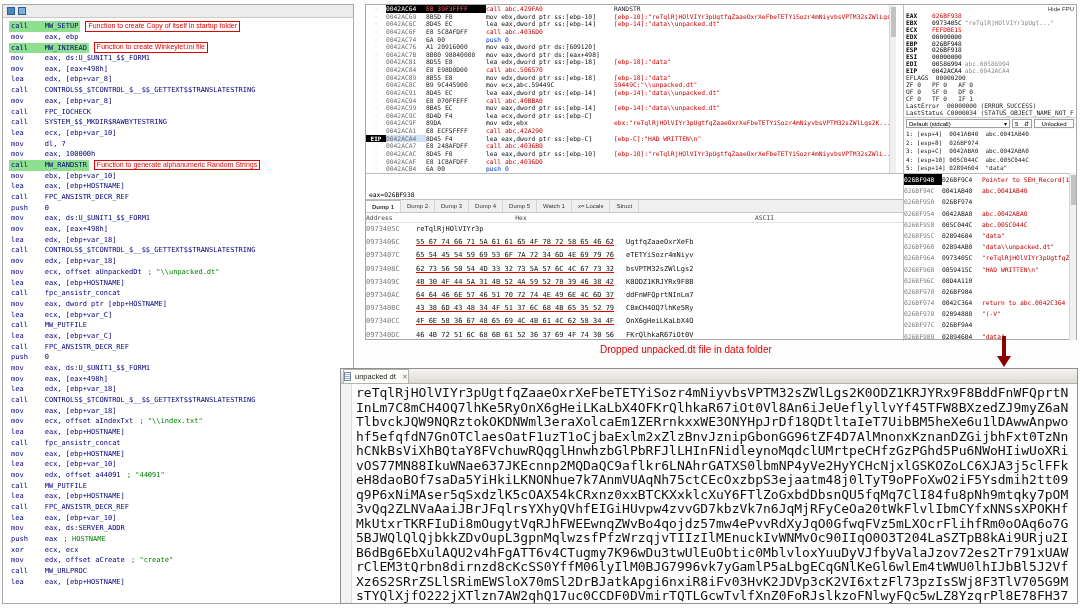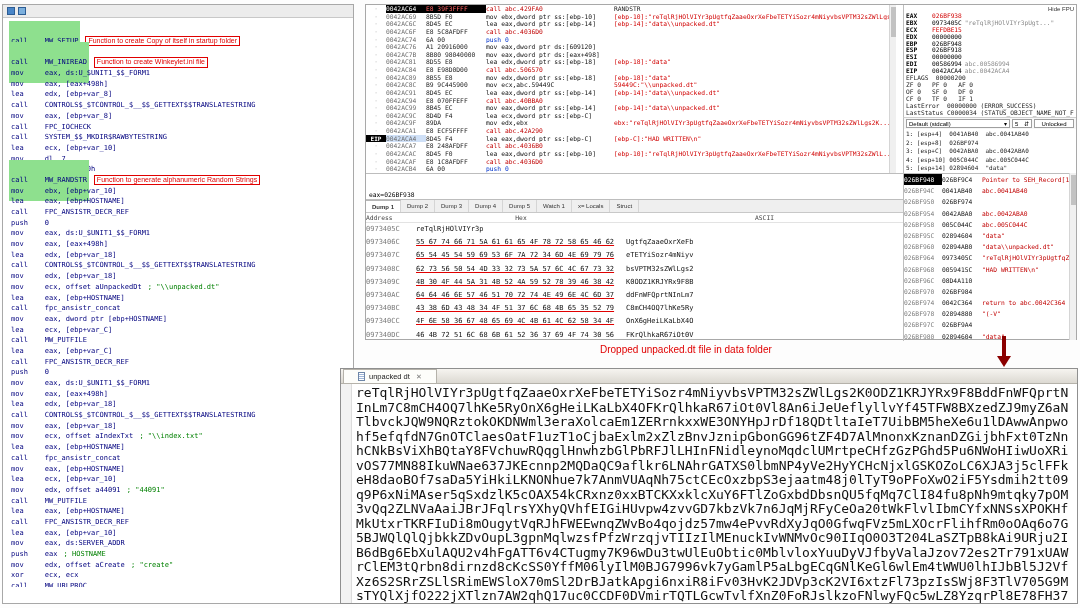--- a/index.html
+++ b/index.html
@@ -9,21 +9,21 @@
   .panel{position:absolute;background:#fff;border:1px solid #a8a8a8}
 
   
   .ida{left:2px;top:4px;width:352px;height:600px}
   .ida-hdr{height:13px;background:#ececec;border-bottom:1px solid #c8c8c8;
     display:flex;align-items:center;gap:3px;padding:0 4px}
   .ida-hdr .sq{width:8px;height:8px;border:1px solid #2d5d94;background:#4a86c8}
   .ida-hdr .sq2{background:#7db0dd}
   .ida-code{padding:3px 0 0 6px;font-size:7px;line-height:10.7px;color:#00007f;overflow:hidden}
   .asm-line{height:10.7px;white-space:pre}
-  .asm-line .code{display:inline-block;padding:15px 2px}
+  .asm-line .code{display:inline-block;padding:0 2px}
   .asm-line .code.hl{background:#8ee08e}
   .asm-line .cm{color:#008000}
   .ann{font-family:"Liberation Sans",sans-serif;font-size:7px;color:#e00000;
     border:1px solid #e00000;padding:0 2px;margin-left:5px;background:#fff;
     display:inline-block;line-height:8.5px;vertical-align:middle}
 
   
   .dbg{left:365px;top:4px;width:712px;height:336px}
   .disasm{position:absolute;left:0;top:0;width:530px;height:168px;overflow:hidden;
     font-size:6.3px;background:#fff}
@@ -99,21 +99,21 @@
   
   .dropped-label{position:absolute;left:600px;top:344px;
     font-family:"Liberation Sans",sans-serif;font-size:10px;color:#e00000}
   .drop-arrow{position:absolute;left:996px;top:336px}
 
   
   .notepad{left:340px;top:368px;width:738px;height:236px;border:1px solid #8f8f8f}
   .np-tabbar{height:15px;background:linear-gradient(#f6f4f0,#dcd9d2);
     border-bottom:1px solid #b5b2aa;display:flex;align-items:flex-end;padding-left:2px}
   .np-tab{height:14px;background:#fdfdfa;border:1px solid #b5b2aa;border-bottom:none;
-    display:flex;align-items:center;gap:4px;padding:0 14px;
+    display:flex;align-items:center;gap:4px;padding:0 0;
     font-family:"Liberation Sans",sans-serif;font-size:7.5px;color:#222}
   .np-doc{width:7px;height:9px;background:
     repeating-linear-gradient(#fff 0 1px,#9fb6d8 1px 2px);border:1px solid #6e86a8}
   .np-close{color:#777;font-size:7px;margin-left:2px}
   .np-body{display:flex;height:219px}
   .np-gutter{width:11px;background:#f2f2f2;border-right:1px solid #dcdcdc}
   .np-text{flex:1;padding:2px 4px;font-size:13px;line-height:14.5px;
     word-break:break-all;white-space:normal;color:#111;overflow:hidden}
 </style>
 </head>
@@ -169,22 +169,22 @@
         <div class="asm-line"><span class="code">call    fpc_ansistr_concat</span></div>
         <div class="asm-line"><span class="code">mov     eax, [ebp+HOSTNAME]</span></div>
         <div class="asm-line"><span class="code">lea     ecx, [ebp+var_10]</span></div>
         <div class="asm-line"><span class="code">mov     edx, offset a44091</span><span class="cm"> ; "44091"</span></div>
         <div class="asm-line"><span class="code">call    MW_PUTFILE</span></div>
         <div class="asm-line"><span class="code">lea     eax, [ebp+HOSTNAME]</span></div>
         <div class="asm-line"><span class="code">call    FPC_ANSISTR_DECR_REF</span></div>
         <div class="asm-line"><span class="code">lea     eax, [ebp+var_10]</span></div>
         <div class="asm-line"><span class="code">mov     eax, ds:SERVER_ADDR</span></div>
         <div class="asm-line"><span class="code">push    eax</span><span class="cm"> ; HOSTNAME</span></div>
+        <div class="asm-line"><span class="code">xor     ecx, ecx</span></div>
         <div class="asm-line"><span class="code">mov     edx, offset aCreate</span><span class="cm"> ; "create"</span></div>
-        <div class="asm-line"><span class="code">xor     ecx, ecx</span></div>
         <div class="asm-line"><span class="code">call    MW_URLPROC</span></div>
         <div class="asm-line"><span class="code">lea     eax, [ebp+HOSTNAME]</span></div>
       </div>
   </div>
 
   <div class="panel dbg">
     <div class="disasm">
         <div class="dis-row sel"><span class="dis-gut">·</span><span class="dis-addr">0042AC64</span><span class="dis-bytes">E8 39F3FFFF</span><span class="dis-instr t-call">call abc.429FA0</span><span class="dis-cmt plain">RANDSTR</span></div>
         <div class="dis-row"><span class="dis-gut">·</span><span class="dis-addr">0042AC69</span><span class="dis-bytes">8B5D F0</span><span class="dis-instr t-mov">mov ebx,dword ptr ss:[ebp-10]</span><span class="dis-cmt">[ebp-10]:"reTqlRjHOlVIYr3pUgtfqZaaeOxrXeFbeTETYiSozr4mNiyvbsVPTM32sZWlLgs2..."</span></div>
         <div class="dis-row"><span class="dis-gut">·</span><span class="dis-addr">0042AC6C</span><span class="dis-bytes">8D45 EC</span><span class="dis-instr t-lea">lea eax,dword ptr ss:[ebp-14]</span><span class="dis-cmt">[ebp-14]:"data\\unpacked.dt"</span></div>

